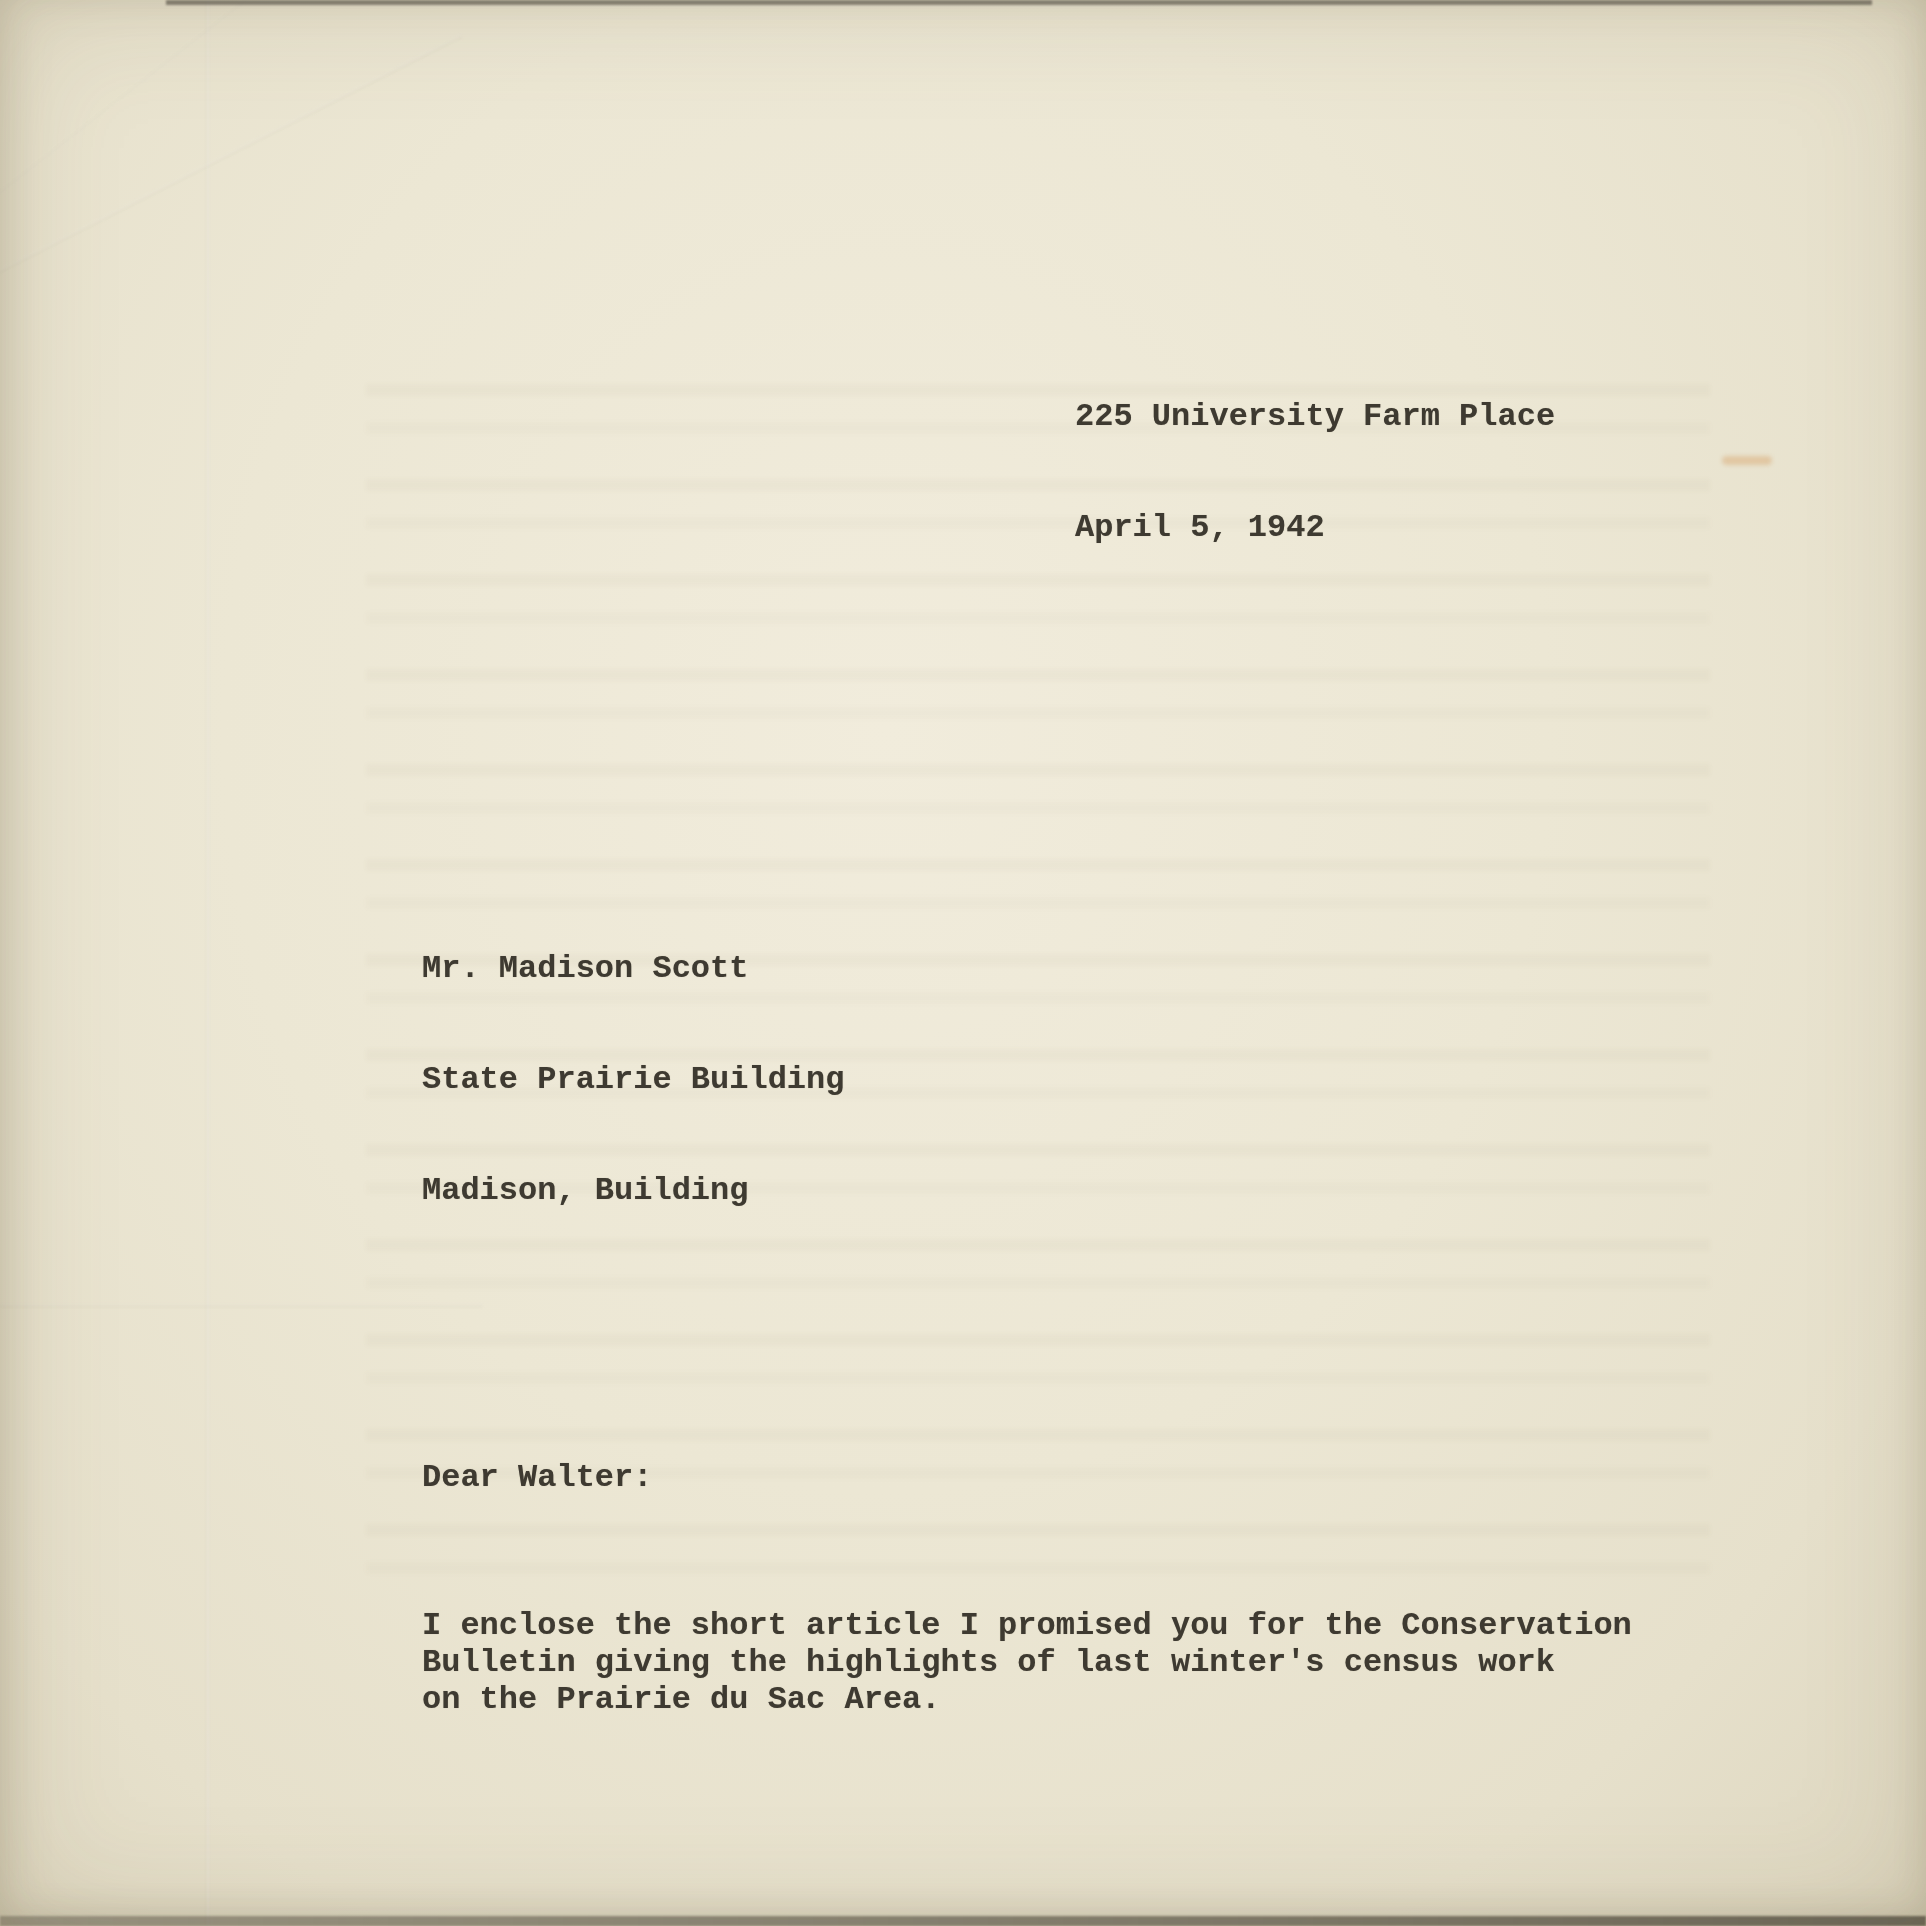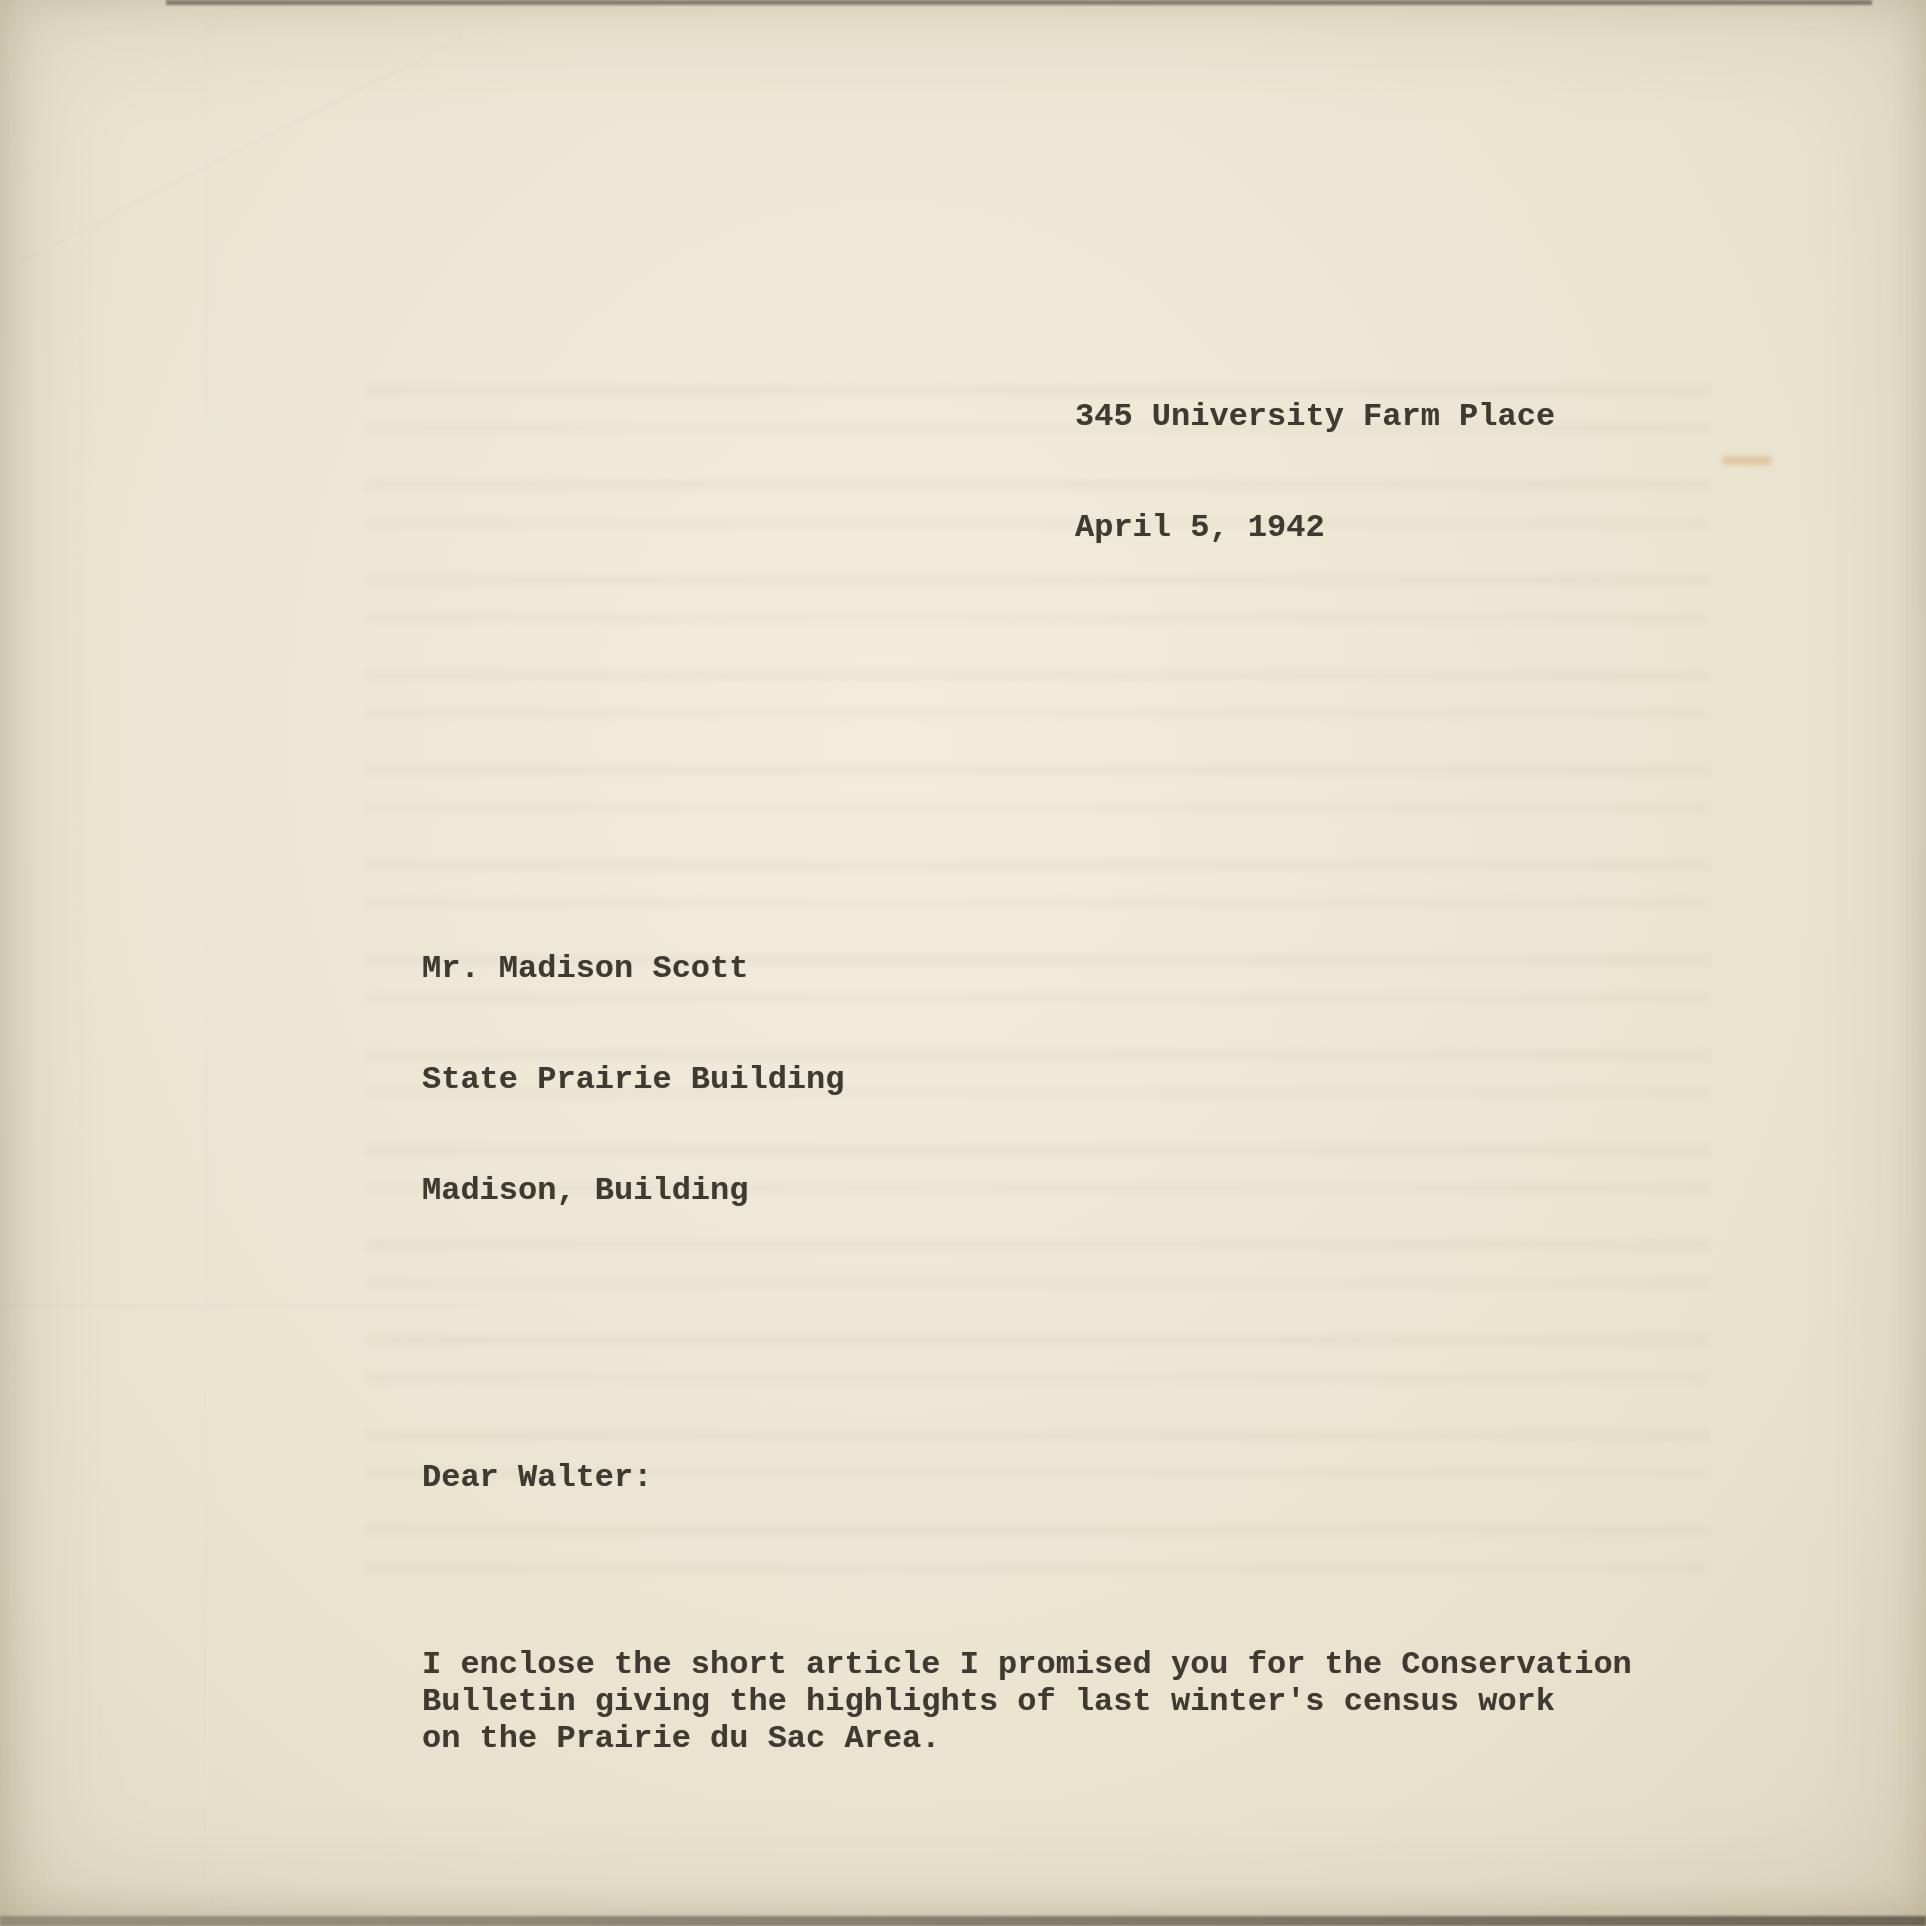--- a/index.html
+++ b/index.html
@@ -118,38 +118,38 @@
   }
 
   .content {
     position: absolute;
     left: 422px;
     top: 765px;
     width: 1310px;
   }
 
   .salutation   { margin-top: 65px; }
-  .para         { margin-top: 39px; }
+  .para         { }
 </style>
 </head>
 <body>
 
 <div class="page">
 
   <div class="bleed"></div>
   <div class="crease crease-vertical"></div>
   <div class="crease crease-diag-1"></div>
   <div class="crease crease-diag-2"></div>
   <div class="crease crease-horizontal"></div>
   <div class="edge-top"></div>
   <div class="edge-bottom"></div>
   <div class="smudge-orange"></div>
 
   <div class="letterhead typed">
-    <div>345 University Farm Place</div>
+    <div>225 University Farm Place</div>
     <div>April 5, 1942</div>
   </div>
 
   <div class="content typed">
 
     <div class="recipient">
       <div>Mr. Madison Scott</div>
       <div>State Prairie Building</div>
       <div>Madison, Building</div>
     </div>

